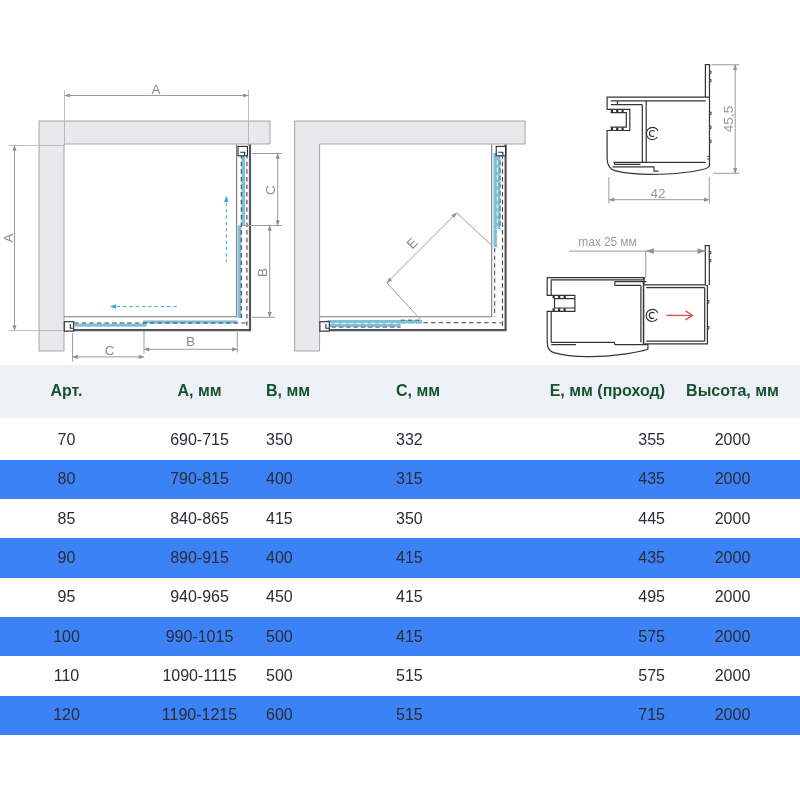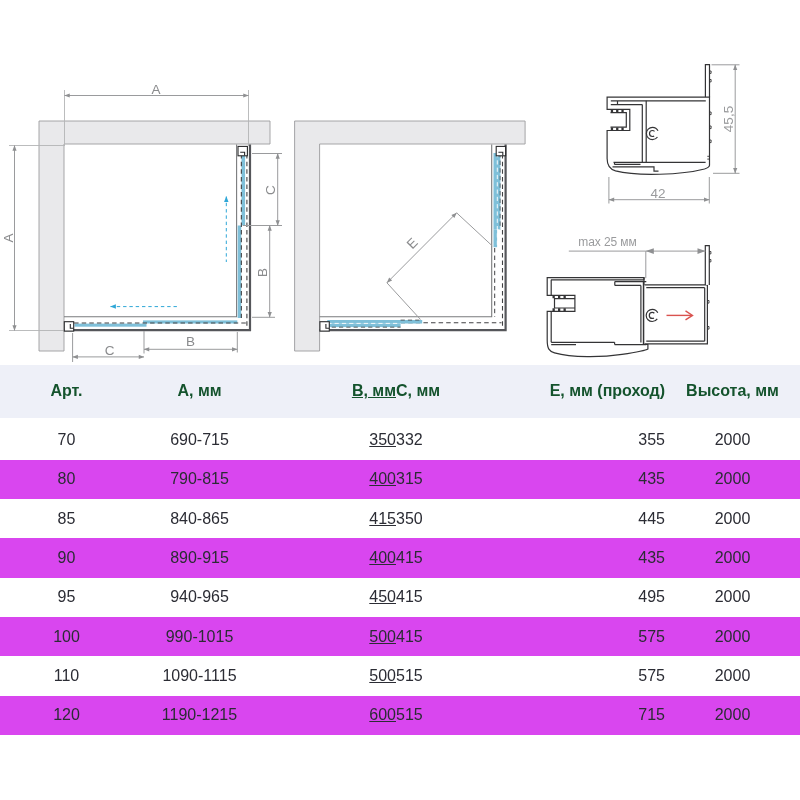--- a/index.html
+++ b/index.html
@@ -4,25 +4,25 @@
 <style>
   html,body{margin:0;padding:0;background:#fff;width:800px;height:800px;overflow:hidden;}
   body{font-family:"Liberation Sans",sans-serif;}
   #diag{position:absolute;left:0;top:0;will-change:transform;}
   .lbl{font-family:"Liberation Sans",sans-serif;font-size:13.5px;fill:#8a8b8d;}
   .lbl2{font-family:"Liberation Sans",sans-serif;font-size:13.5px;fill:#9a9b9d;}
   .lbl3{font-family:"Liberation Sans",sans-serif;font-size:12px;fill:#9a9b9d;letter-spacing:-0.1px;}
   #tbl{position:absolute;left:0;top:364.5px;width:800px;will-change:transform;}
   .hrow{height:52.5px;background:#eef0f8;display:flex;align-items:center;font-size:16px;font-weight:700;color:#14532d;}
   .row{height:39.3px;box-sizing:border-box;display:flex;align-items:center;font-size:16px;color:#2b2c34;}
-  .alt{background:#d946ef;}
+  .alt{background:#3b82f6;}
   .hrow + .row{margin-top:3px;}
   .c1{width:133px;text-align:center;}
   .c2{width:133px;text-align:center;}
-  .c3{width:130px;text-align:right;text-decoration:underline;}
+  .c3{width:130px;text-align:left;}
   .c4{width:141px;text-align:left;}
   .c5{width:128px;text-align:right;}
   .c6{width:135px;text-align:center;}
 </style>
 </head>
 <body>
 
 <svg id="diag" width="800" height="365" viewBox="0 0 800 365">
   <defs>
     <marker id="ar" viewBox="0 0 10 10" refX="9.6" refY="5" markerWidth="7.5" markerHeight="5.5" orient="auto-start-reverse" markerUnits="userSpaceOnUse">

